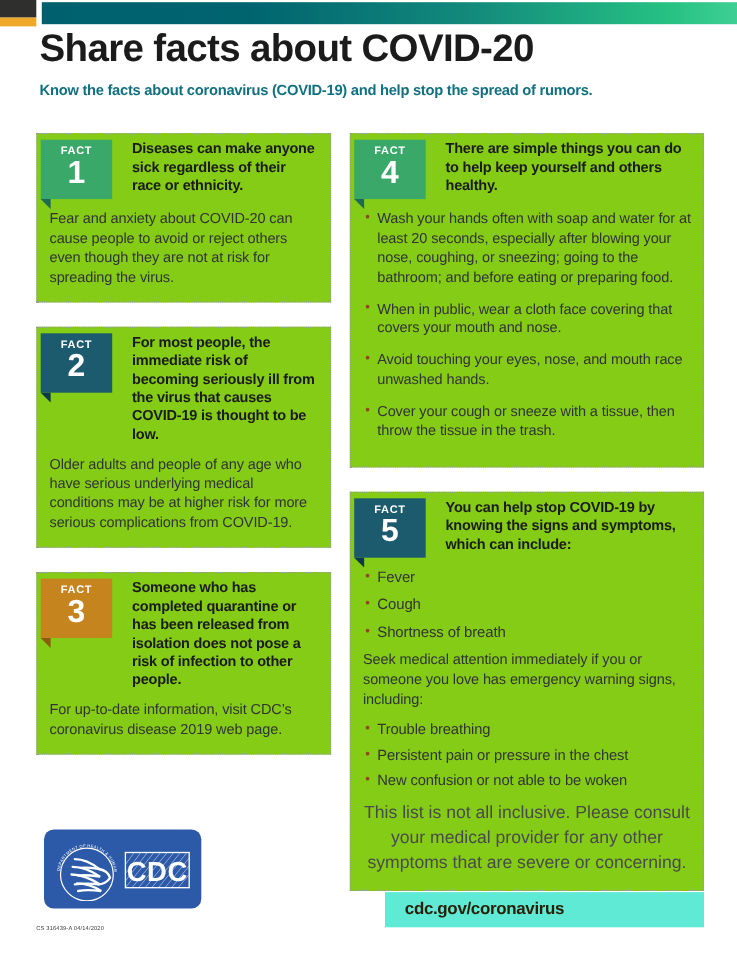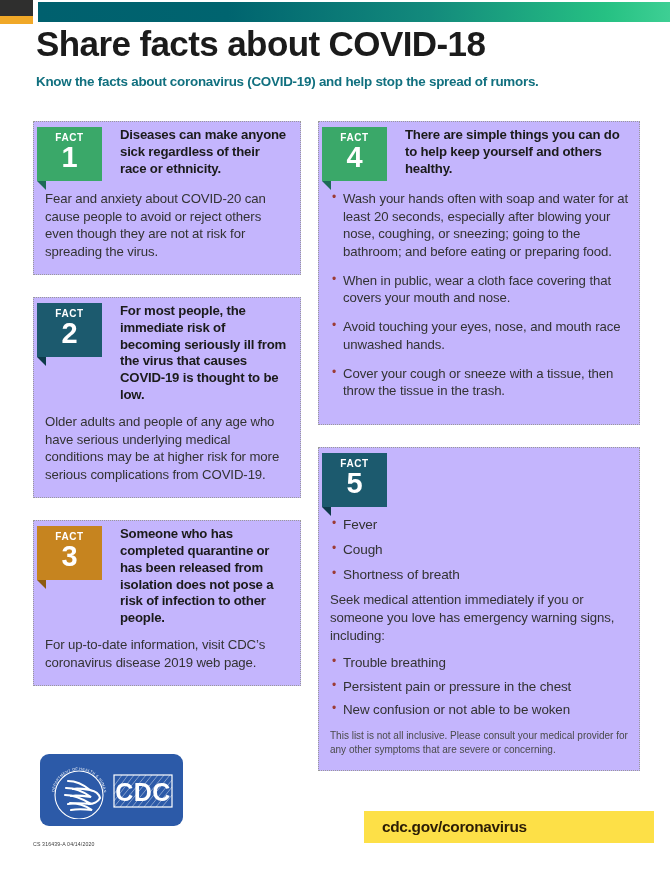--- a/index.html
+++ b/index.html
@@ -78,21 +78,21 @@
     position: absolute;
     left: 318px;
     top: 121px;
     width: 322px;
   }
 
   
   .fact-box {
     position: relative;
     border: 1px dotted #9a9a9a;
-    background: #c4b5fd;
+    background: #84cc16;
     box-sizing: border-box;
     padding: 0;
     margin-bottom: 22px;
   }
   .fact-inner {
     padding: 0 11px 13px 11px;
   }
 
   .badge-row {
     position: relative;
@@ -182,24 +182,25 @@
     left: 2px;
     top: -1px;
     color: #9c3b34;
     font-size: 12px;
   }
   ul.fact-list.loose li { margin-bottom: 11px; }
   ul.fact-list.symptom li { margin-bottom: 7px; font-size: 13.6px; }
   ul.fact-list.warn li { margin-bottom: 6px; font-size: 13.4px; }
 
   .fact-note {
-    font-size: 10px;
+    font-size: 16px;
     color: #4a4a4a;
     line-height: 1.38;
     margin-top: 10px;
+    text-align: center;
   }
 
   
   .cdc-logo {
     position: absolute;
     left: 40px;
     top: 754px;
     width: 143px;
     height: 72px;
     background: #2c5aa8;
@@ -214,25 +215,25 @@
     position: absolute;
     left: 33px;
     top: 841px;
     font-size: 5.2px;
     color: #3b3b3b;
     letter-spacing: 0.15px;
   }
 
   .url-banner {
     position: absolute;
-    left: 364px;
+    left: 350px;
     top: 811px;
     width: 290px;
     height: 32px;
-    background: #fde047;
+    background: #5eead4;
     display: flex;
     align-items: center;
   }
   .url-banner .url-text {
     margin-left: 18px;
     font-size: 15.4px;
     font-weight: bold;
     color: #2b1d06;
     letter-spacing: -0.3px;
   }
@@ -240,21 +241,21 @@
 </head>
 <body>
 
 <div class="topbar-wrap">
   <div class="topbar-dark"></div>
   <div class="topbar-amber"></div>
   <div class="topbar-gradient"></div>
 </div>
 
 <div class="header">
-  <h1 class="page-title">Share facts about COVID-18</h1>
+  <h1 class="page-title">Share facts about COVID-20</h1>
   <div class="page-subtitle">Know the facts about coronavirus (COVID-19) and help stop the spread of rumors.</div>
 </div>
 
 <div class="col-left">
 
   <div class="fact-box">
     <div class="fact-inner">
       <div class="badge-row">
         <div class="badge green">
           <span class="badge-word">FACT</span>
@@ -319,20 +320,21 @@
   </div>
 
   <div class="fact-box">
     <div class="fact-inner">
       <div class="badge-row">
         <div class="badge teal">
           <span class="badge-word">FACT</span>
           <span class="badge-num">5</span>
           <span class="fold"></span>
         </div>
+        <div class="fact-headline">You can help stop COVID-19 by knowing the signs and symptoms, which can include:</div>
       </div>
       <ul class="fact-list symptom">
         <li>Fever</li>
         <li>Cough</li>
         <li>Shortness of breath</li>
       </ul>
       <div class="fact-body tight">Seek medical attention immediately if you or someone you love has emergency warning signs, including:</div>
       <ul class="fact-list warn">
         <li>Trouble breathing</li>
         <li>Persistent pain or pressure in the chest</li>

